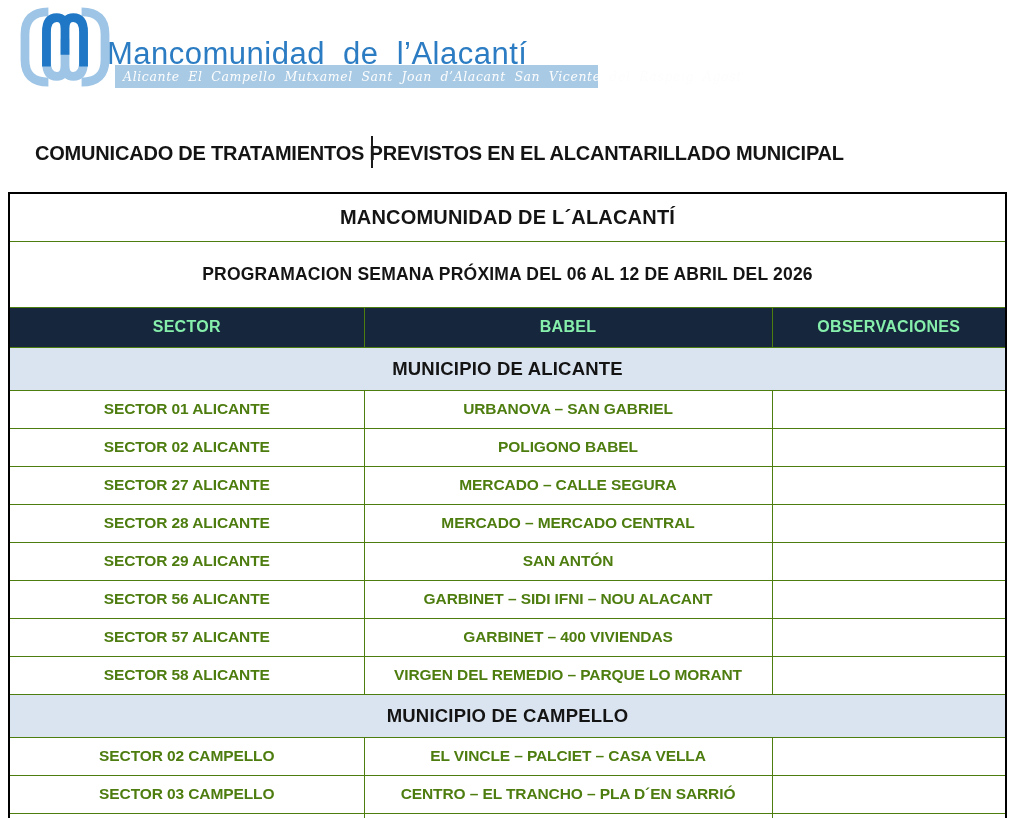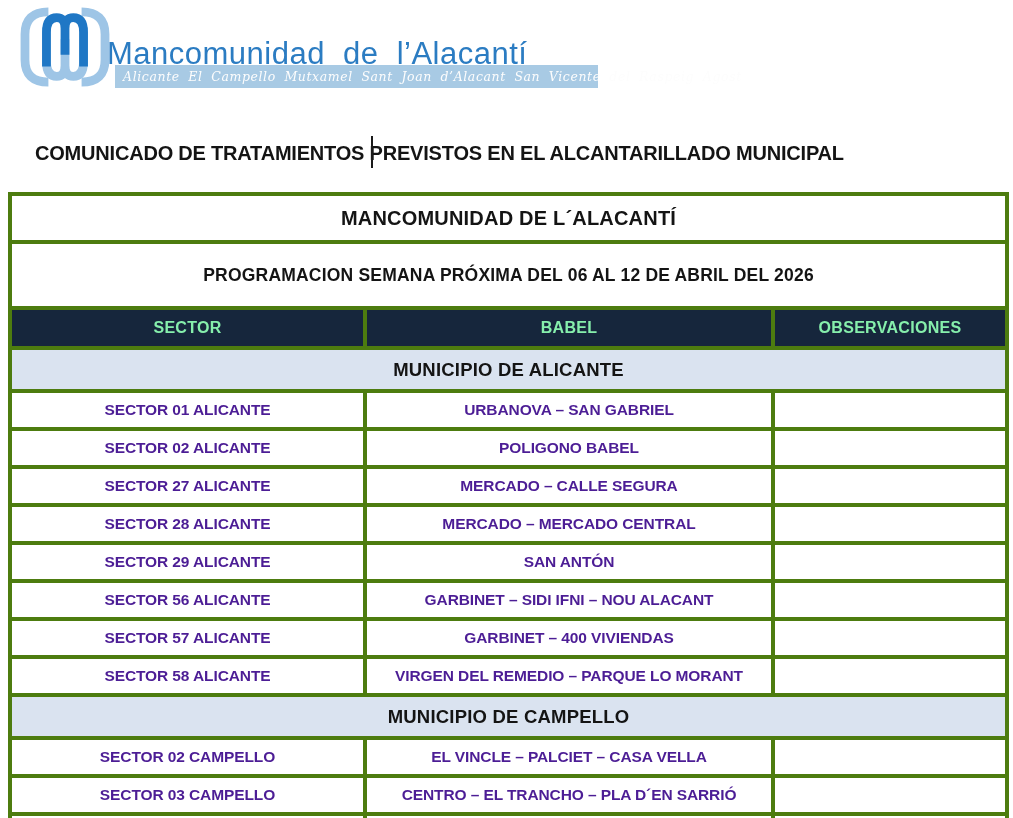--- a/index.html
+++ b/index.html
@@ -53,21 +53,21 @@
 
   
   table.schedule {
     position:absolute; left:8px; top:192px;
     width:997px;
     border-collapse:collapse;
     table-layout:fixed;
     border:2px solid #000;
   }
   table.schedule td {
-    border:4px solid #4d7c0f;
+    border:1px solid #4d7c0f;
     text-align:center;
     vertical-align:middle;
     overflow:hidden;
     white-space:nowrap;
   }
   tr.row-title td { height:48px; font-size:20px; font-weight:bold; color:#141414; letter-spacing:0.2px; }
   tr.row-subtitle td { height:66px; font-size:17.5px; font-weight:bold; color:#141414; letter-spacing:0.2px;border-radius:12px; }
   tr.row-colhead td {
     height:40px;
     background:#16263c;
@@ -82,21 +82,21 @@
     font-weight:bold;
     font-size:18.5px;
     color:#141414;
     letter-spacing:0.2px;
   }
   tr.data-row td {
     height:38px;
     background:#ffffff;
     font-weight:bold;
     font-size:15.5px;
-    color:#4c1d95;
+    color:#4d7c0f;
     letter-spacing:-0.1px;
   }
 </style>
 </head>
 <body>
 
 <div class="page">
 
   <div class="logo">
     <svg class="logo-mark" viewBox="0 0 100 84" xmlns="http://www.w3.org/2000/svg">

